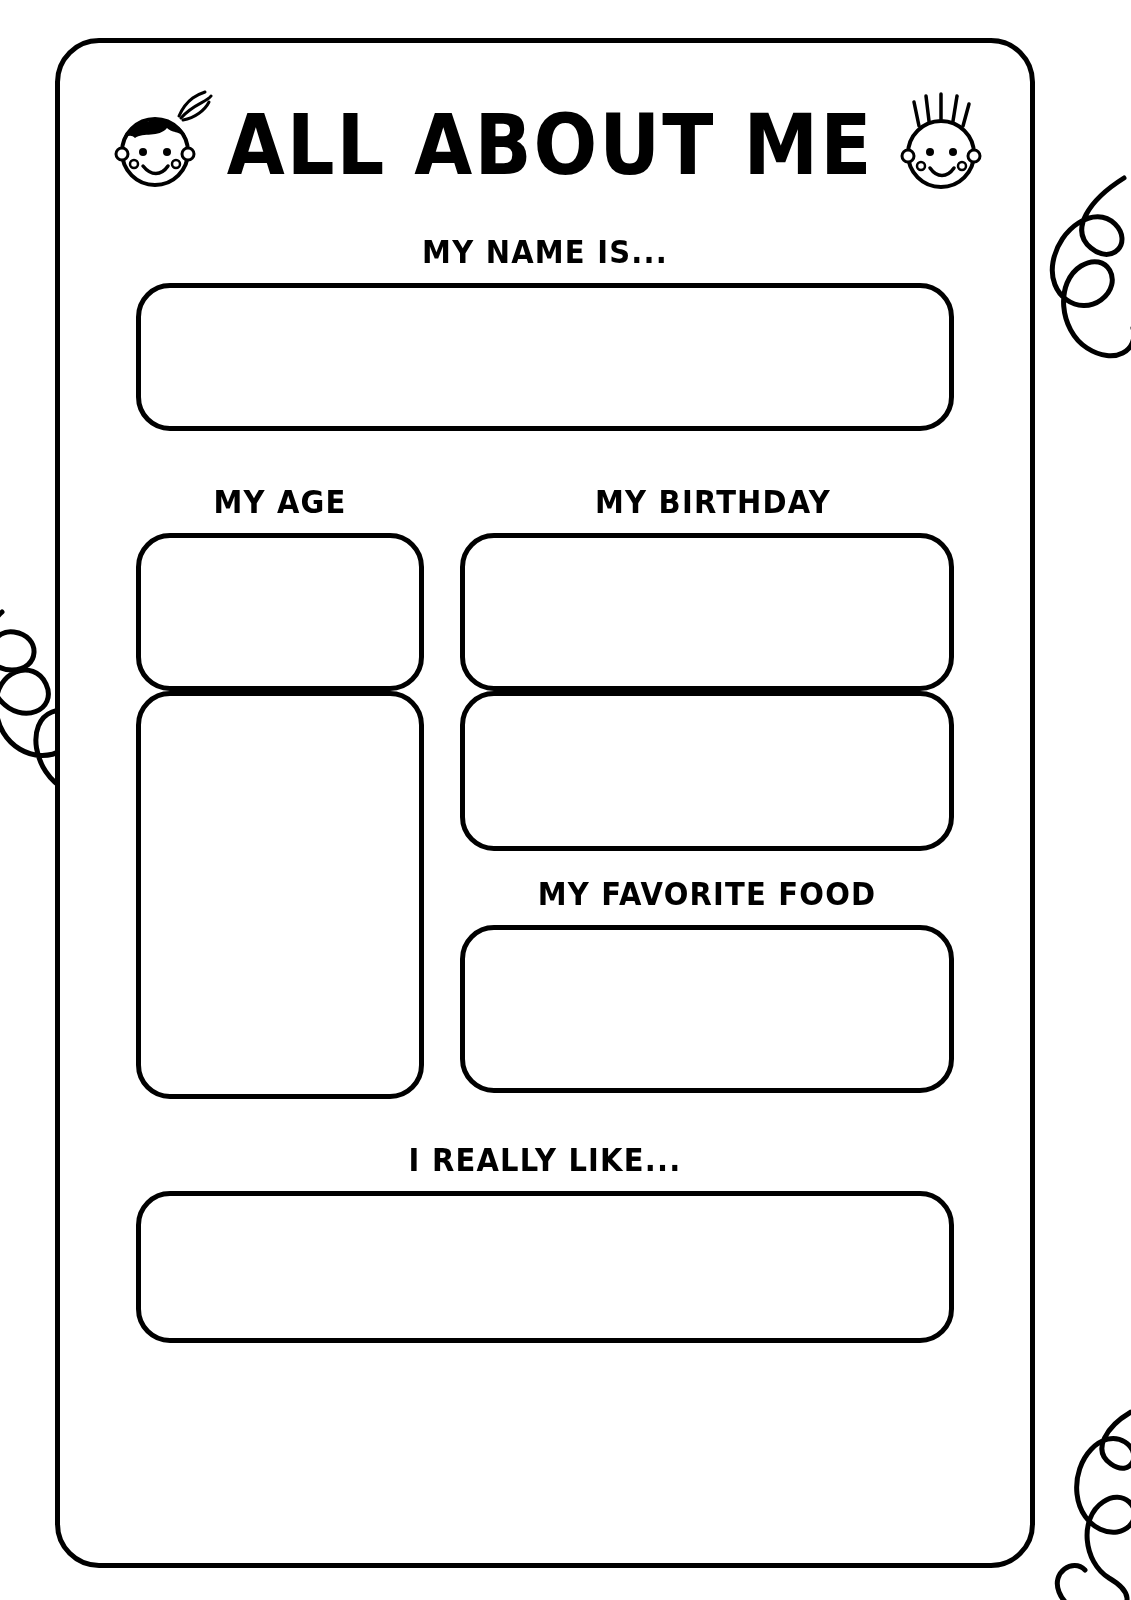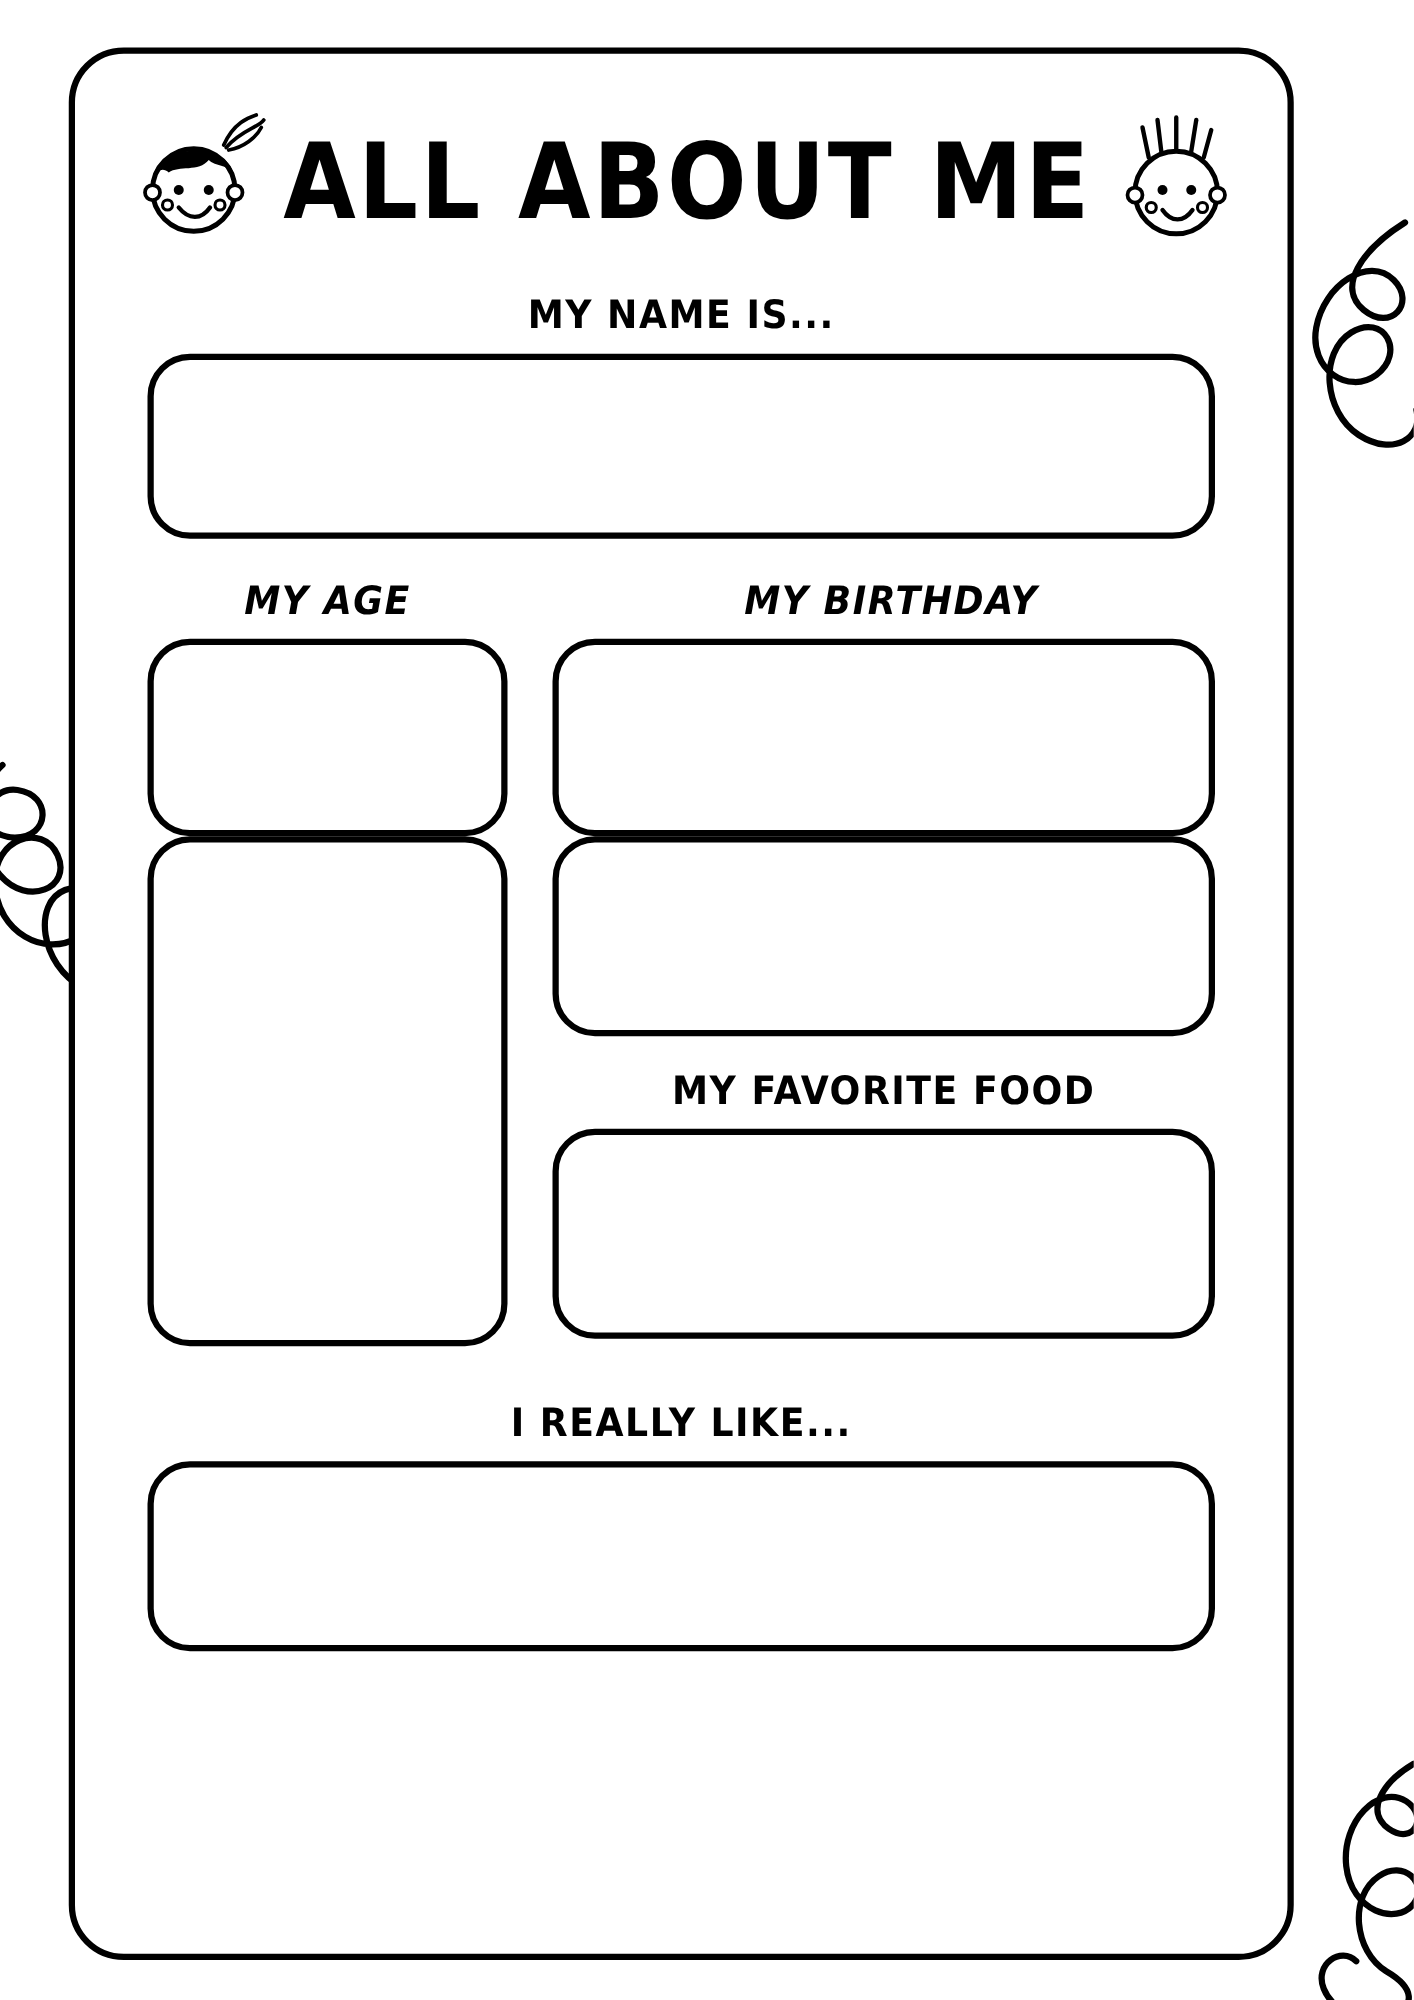--- a/index.html
+++ b/index.html
@@ -33,21 +33,21 @@
     height: 1530px;
     border: 5px solid #000;
     border-radius: 44px;
     box-sizing: border-box;
     background: #fff;
   }
 
   .inner {
     position: absolute;
     left: 0; top: 0; right: 0; bottom: 0;
-    padding: 0 58px;
+    padding: 0 76px;
     box-sizing: border-box;
   }
 
   
   .header {
     display: flex;
     align-items: center;
     justify-content: center;
     gap: 14px;
     margin-top: 42px;
@@ -88,22 +88,21 @@
     display: flex;
     gap: 36px;
   }
 
   .name-label  { margin-top: 30px; }
   .box-name    { height: 148px; }
 
   .pair-label-row {
     display: flex;
     gap: 48px;
-    margin-top: 32px;
-    font-style: italic;
+    margin-top: 54px;
   }
   .pair-label-row > div { text-align: center; }
   .lbl-age      { width: 288px; flex: none; }
   .lbl-birthday { flex: 1; }
 
   .box-age      { height: 158px; width: 288px; flex: none; }
   .box-birthday { height: 158px; flex: 1; }
 
   .lbl-pet   { width: 288px; flex: none; }
   .lbl-color { flex: 1; }

